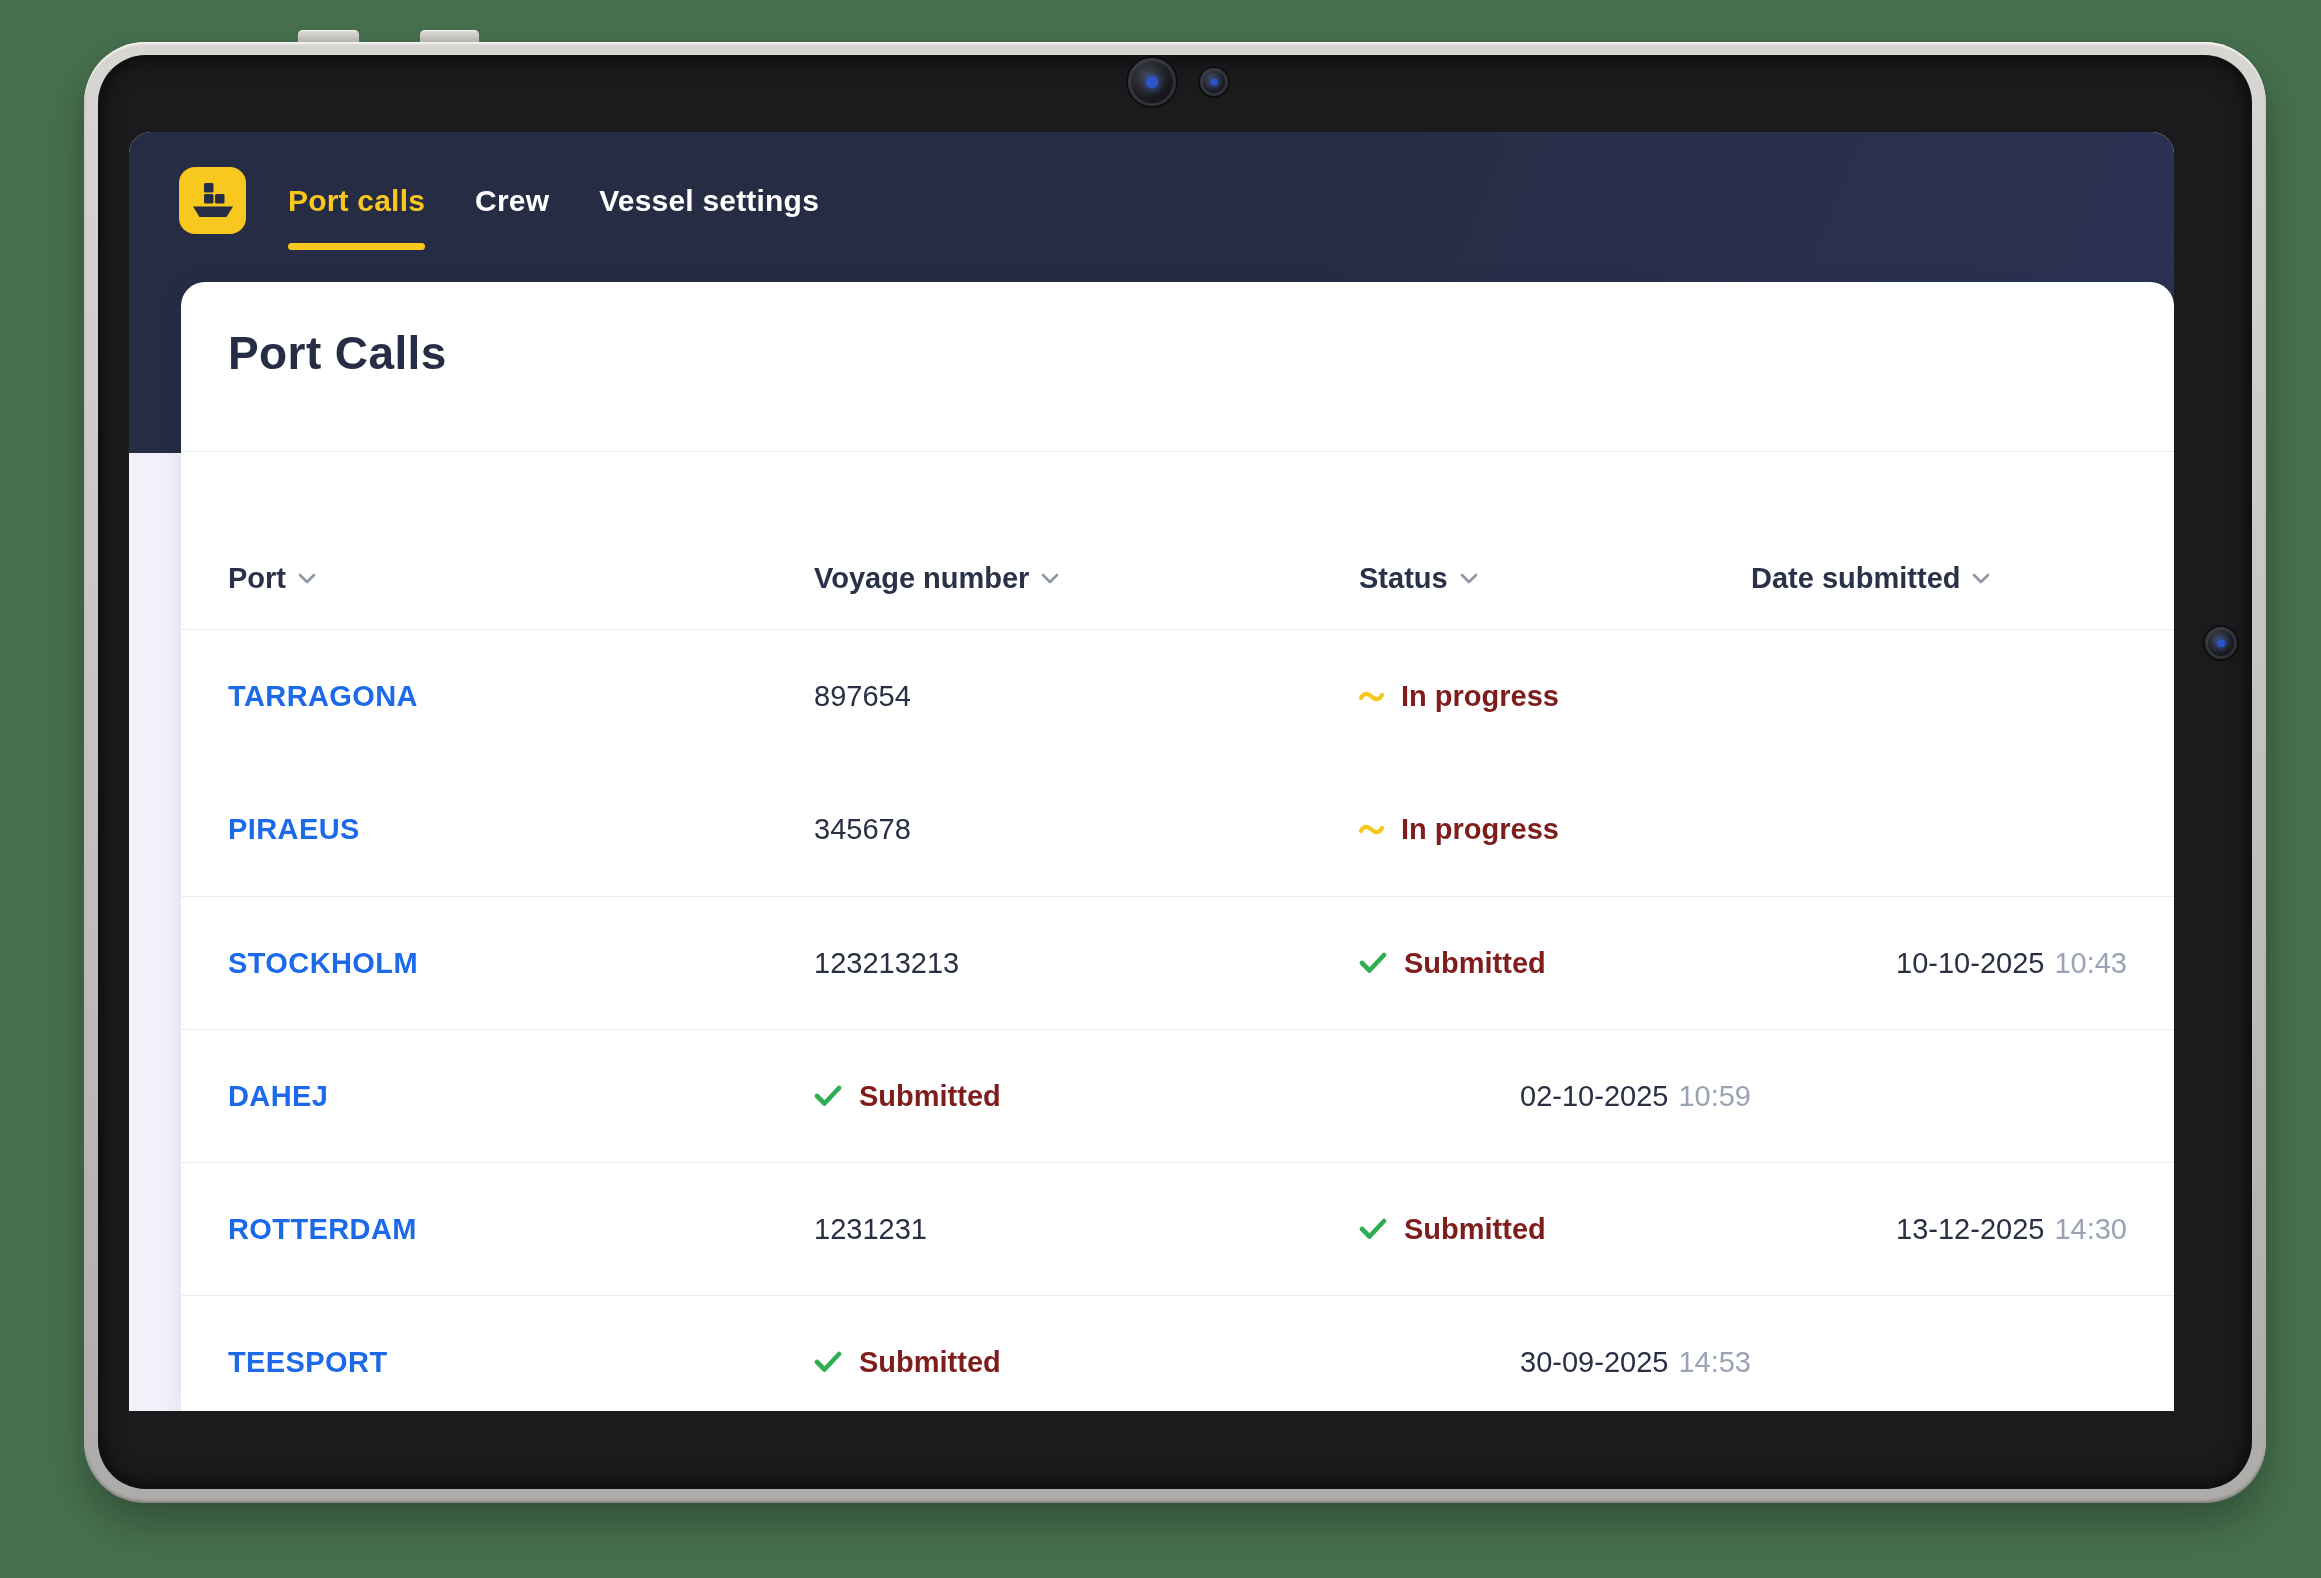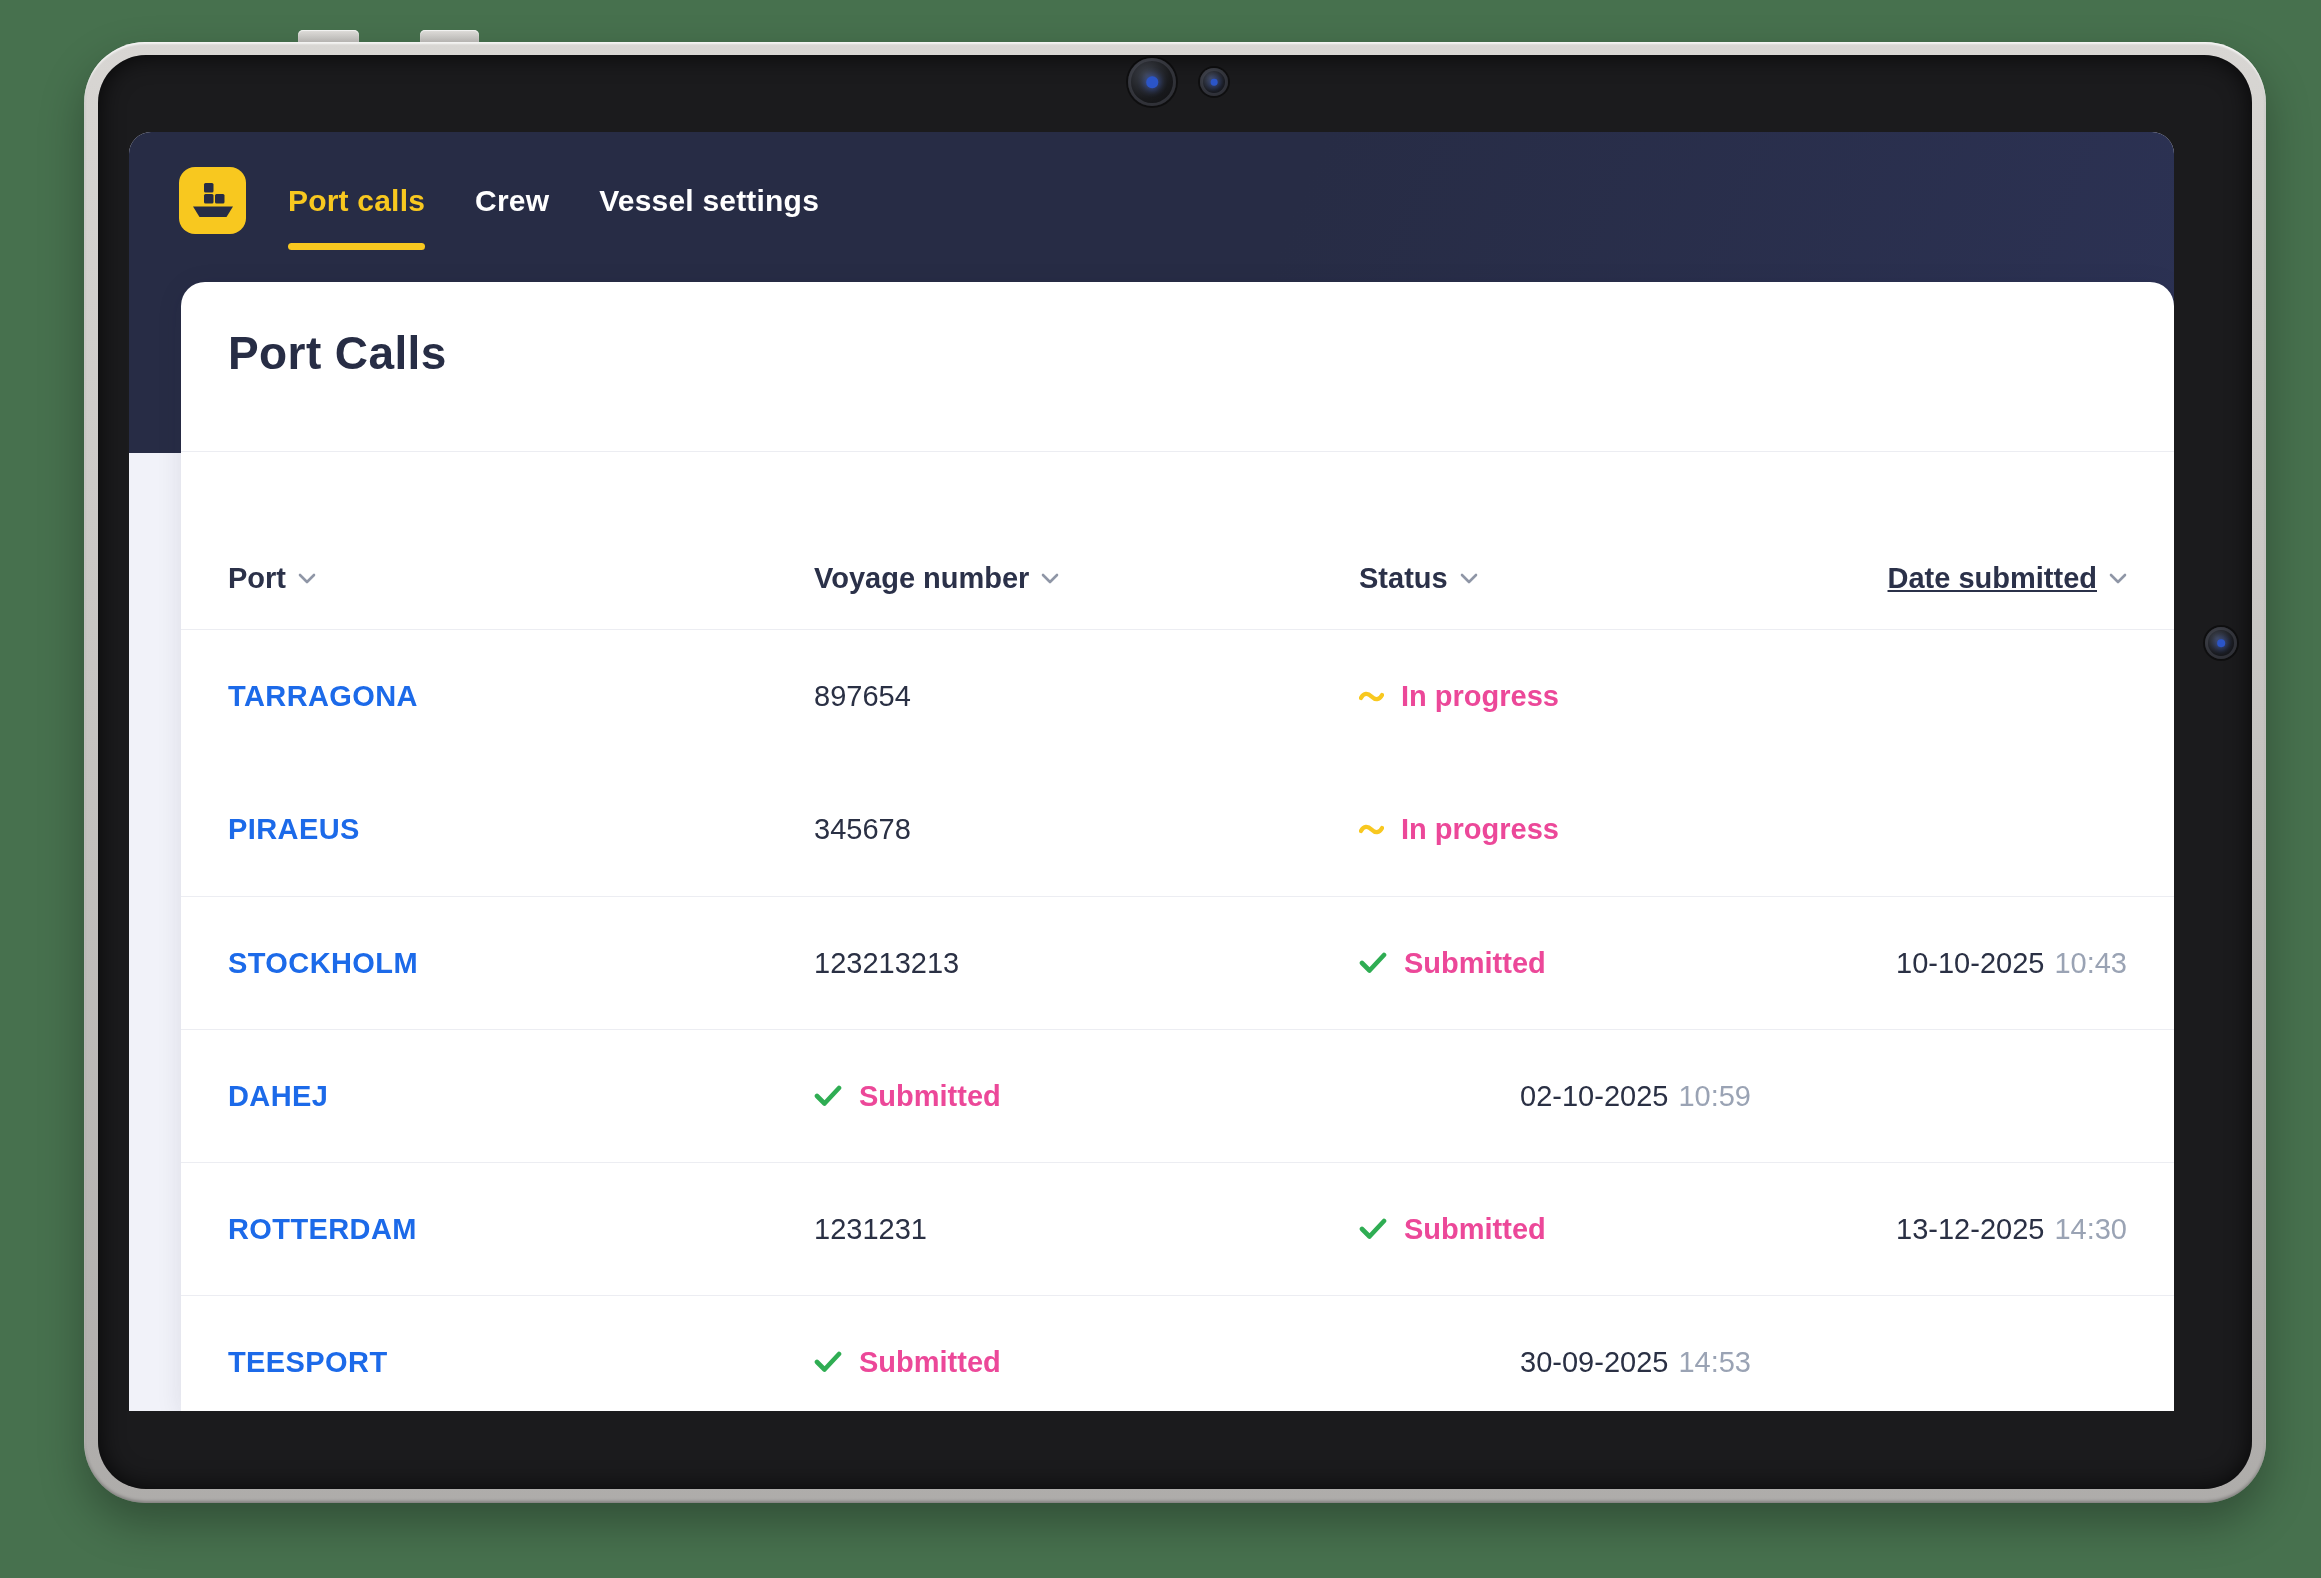--- a/index.html
+++ b/index.html
@@ -50,28 +50,28 @@
   .card{position:absolute;left:52px;top:150px;width:1993px;height:1129px;
     background:var(--card-bg);border-radius:24px 24px 0 0;
     box-shadow:0 4px 26px rgba(25,30,60,.10);overflow:hidden;}
   .card-head{height:170px;padding:44px 47px 0;border-bottom:1px solid var(--divider);}
   .page-title{font-size:46px;font-weight:700;color:#272d45;letter-spacing:0.4px;}
 
   .thead,.row{display:grid;grid-template-columns:586px 545px 1fr 376px;padding:0 47px;}
   .thead{height:178px;align-items:end;padding-bottom:34px;border-bottom:1px solid var(--divider);}
   .th{font-size:29px;font-weight:700;color:#2B3149;display:flex;align-items:center;cursor:pointer;}
   .th .chev{margin-left:12px;flex:none;}
-  .th.right{justify-content:flex-end;text-decoration:underline;}
+  .th.right{justify-content:flex-start;}
 
   .row{height:133px;align-items:center;border-top:1px solid var(--divider);}
   .row:nth-child(1),.row:nth-child(2){border-top:none;}
   .port-link{font-size:29px;font-weight:700;color:var(--link-blue);letter-spacing:0.4px;
     cursor:pointer;text-decoration:none;}
   .voyage{font-size:29px;font-weight:400;color:var(--text-dark);}
-  .status{display:flex;align-items:center;gap:17px;font-size:29px;font-weight:700;color:#ec4899;}
+  .status{display:flex;align-items:center;gap:17px;font-size:29px;font-weight:700;color:#7f1d1d;}
   .status .s-icon{flex:none;display:flex;align-items:center;}
   .date{text-align:right;font-size:29px;font-weight:400;color:var(--text-dark);}
   .date .time{color:var(--text-muted);margin-left:10px;}
 </style>
 </head>
 <body>
 
 <div class="scene">
 
   <div class="side-btn b1"></div>

